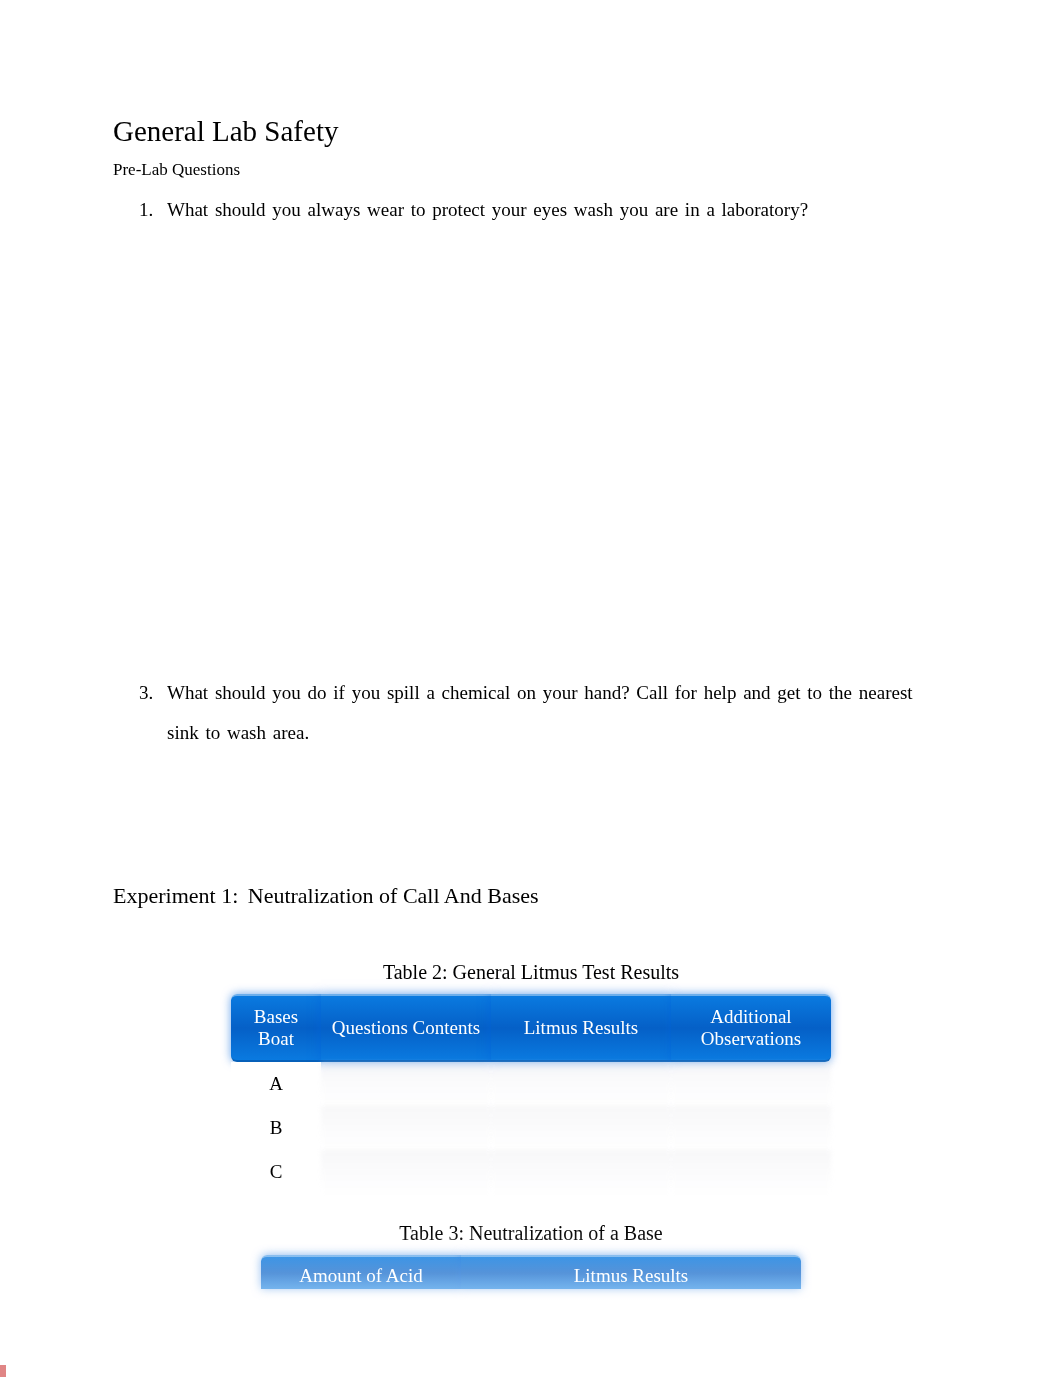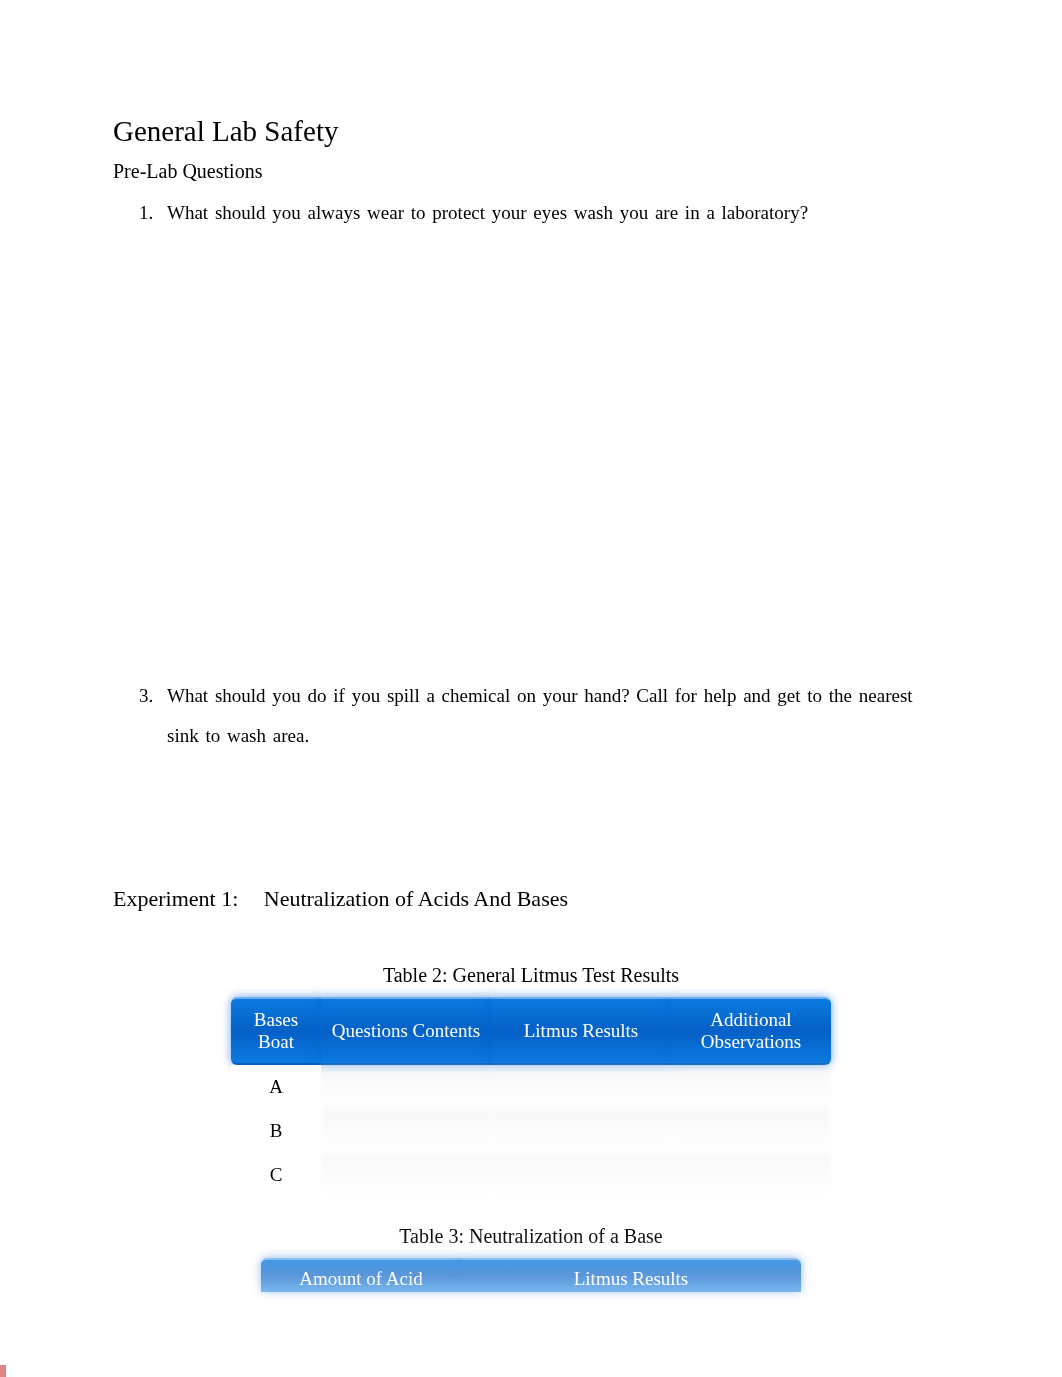--- a/index.html
+++ b/index.html
@@ -17,21 +17,21 @@
     }
     .page {
       padding: 115px 113px 0 113px;
     }
     .main-title {
       font-size: 29px;
       font-weight: normal;
       margin-bottom: 12px;
     }
     .section-title {
-      font-size: 20px;
+      font-size: 17px;
       font-weight: normal;
       margin-bottom: 10px;
     }
     .question-list {
       list-style: none;
       padding-left: 26px;
     }
     .question-item {
       display: flex;
       font-size: 19px;
@@ -53,21 +53,21 @@
       margin-top: 0;
     }
     .exp-title {
       font-size: 22px;
       font-weight: normal;
       margin-top: 130px;
       margin-bottom: 52px;
     }
     .exp-number {
       display: inline-block;
-      margin-right: 20px;
+      margin-right: 4px;
     }
     .table-title {
       font-size: 20px;
       text-align: center;
       margin-bottom: 10px;
     }
     .data-table {
       border-collapse: separate;
       border-spacing: 0;
       margin: 0 auto 28px auto;
@@ -184,21 +184,21 @@
 
   <ol class="question-list question-3-wrap">
     <li class="question-item">
       <span class="question-number">3.</span>
       <span class="question-text">What should you do if you spill a chemical on your hand? Call for help and get to the nearest sink to wash area.</span>
     </li>
   </ol>
 
   <h2 class="exp-title">
     <span class="exp-number">Experiment 1:</span>
-    <span>Neutralization of Acids And Bases</span>
+    <span>Neutralization of Call And Bases</span>
   </h2>
 
   <div class="table-title">Table 2: General Litmus Test Results</div>
 
   <div class="table-wrap">
     <table class="data-table">
       <thead>
         <tr>
           <th class="col-weigh">Bases Boat</th>
           <th class="col-chem">Questions Contents</th>

